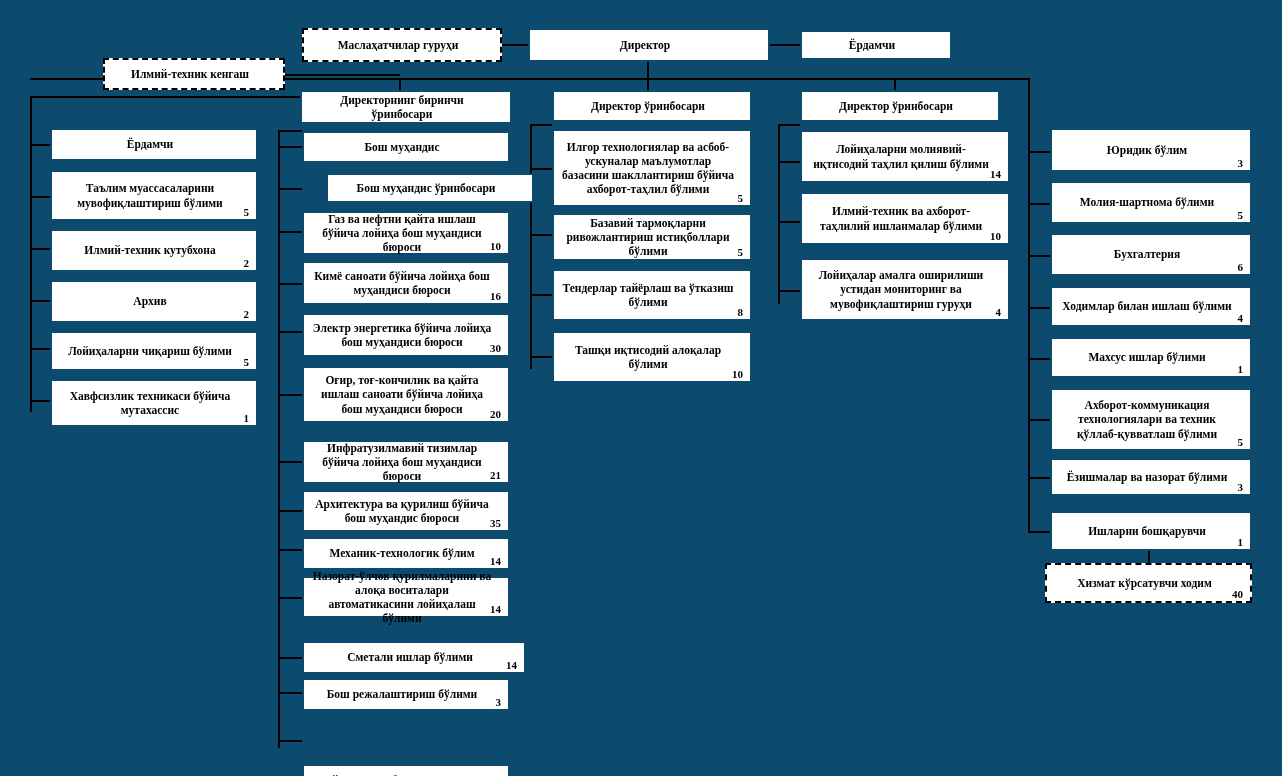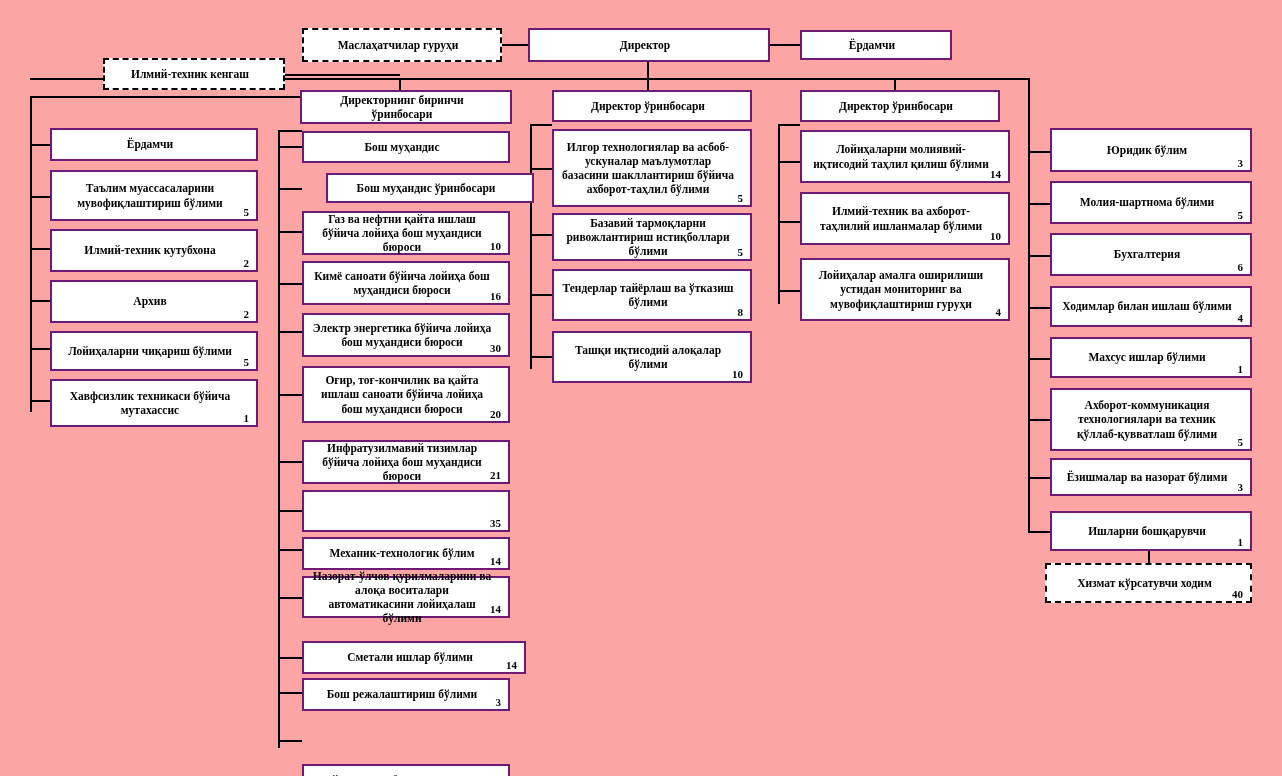--- a/index.html
+++ b/index.html
@@ -8,27 +8,27 @@
     background: #ffffff;
   }
   body {
     font-family: "Liberation Serif", "DejaVu Serif", serif;
     color: #000000;
   }
   #chart-root {
     position: relative;
     width: 1282px;
     height: 776px;
-    background: #fca5a5;
+    background: #0c4a6e;
     overflow: hidden;
   }
   
   .node {
     position: absolute;
-    border: 2px solid #701a75;
+    border: 2px solid #0c4a6e;
     background: #fff;
     display: flex;
     align-items: center;
     justify-content: center;
     text-align: center;
     font-size: 11.5px;
     font-weight: bold;
     line-height: 1.22;
     padding: 3px 16px 3px 8px;
     z-index: 3;
@@ -203,20 +203,21 @@
   </div>
   <div class="node" style="left:302px; top:366px; width:208px; height:57px;">
     <span class="label">Оғир, тоғ-кончилик ва қайта ишлаш саноати бўйича лойиҳа бош муҳандиси бюроси</span>
     <span class="count">20</span>
   </div>
   <div class="node" style="left:302px; top:440px; width:208px; height:44px;">
     <span class="label">Инфратузилмавий тизимлар бўйича лойиҳа бош муҳандиси бюроси</span>
     <span class="count">21</span>
   </div>
   <div class="node" style="left:302px; top:490px; width:208px; height:42px;">
+    <span class="label">Архитектура ва қурилиш бўйича бош муҳандис бюроси</span>
     <span class="count">35</span>
   </div>
   <div class="node" style="left:302px; top:537px; width:208px; height:33px;">
     <span class="label">Механик-технологик бўлим</span>
     <span class="count">14</span>
   </div>
   <div class="node" style="left:302px; top:576px; width:208px; height:42px;">
     <span class="label">Назорат-ўлчов қурилмаларини ва алоқа воситалари автоматикасини лойиҳалаш бўлими</span>
     <span class="count">14</span>
   </div>

